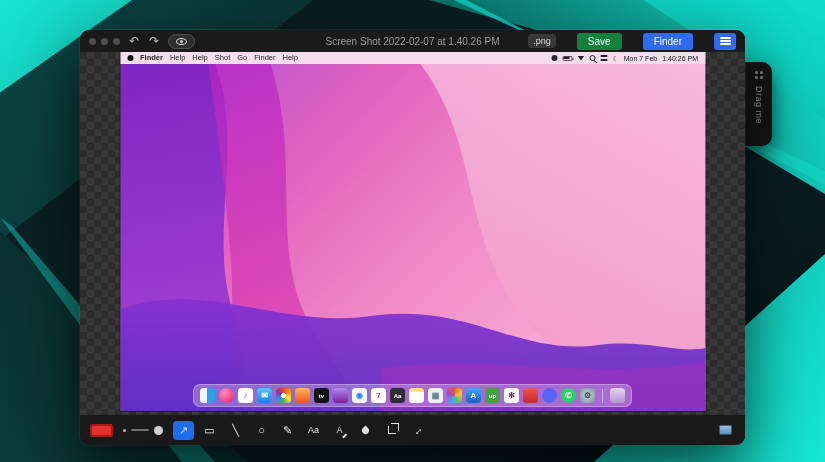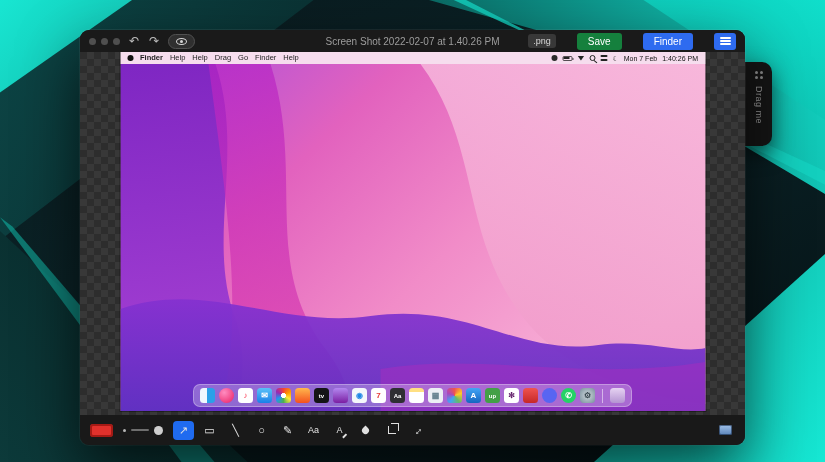--- a/index.html
+++ b/index.html
@@ -154,21 +154,21 @@
   </div>
 
   <div class="canvas">
     <div class="shot">
 
       <div class="mac-menubar">
         <span class="apple"></span>
         <span class="mi bold">Finder</span>
         <span class="mi">Help</span>
         <span class="mi">Help</span>
-        <span class="mi">Drag</span>
+        <span class="mi">Shot</span>
         <span class="mi">Go</span>
         <span class="mi">Finder</span>
         <span class="mi">Help</span>
         <span class="mb-right">
           <span class="st-dot"></span>
           <span class="st-batt">
               <i></i>
             </span>
           <span class="st-wifi"></span>
           <span class="st-mag"></span>

